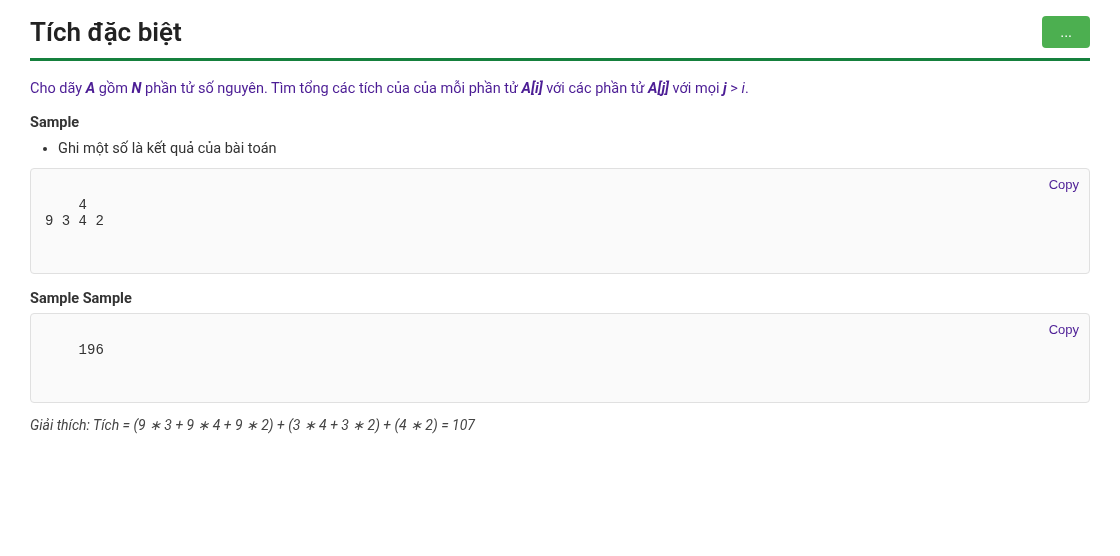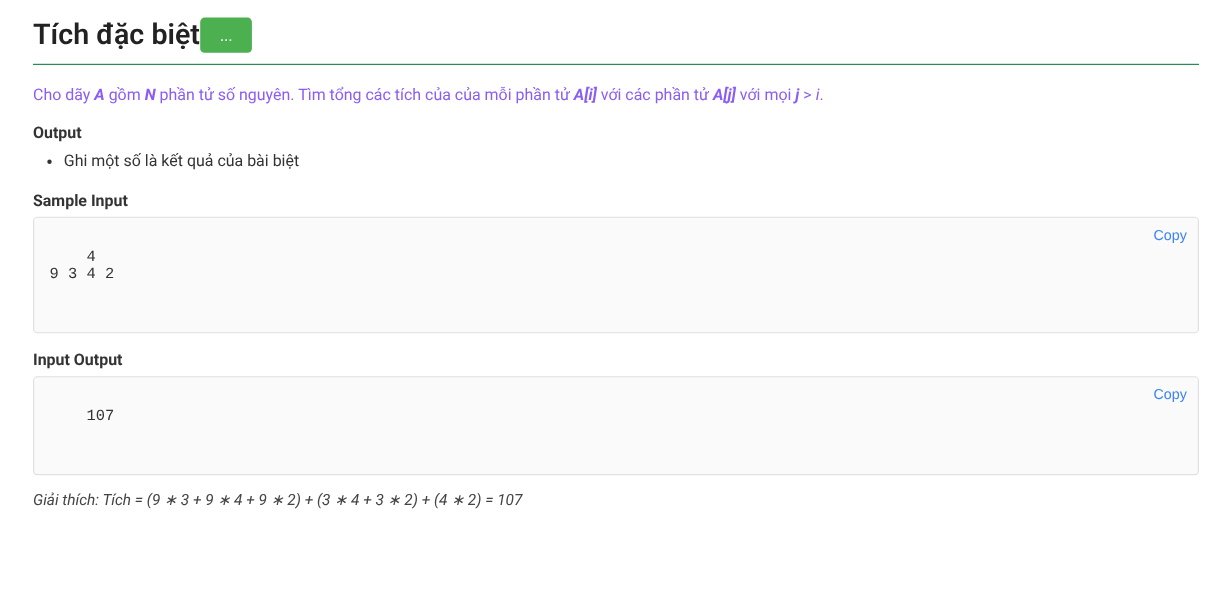--- a/index.html
+++ b/index.html
@@ -10,43 +10,43 @@
       background: #fff;
       padding: 0;
     }
     .page-container {
       max-width: 1100px;
       margin: 0 auto;
       padding: 16px 20px 40px 20px;
     }
     .header-bar {
       display: flex;
-      justify-content: flex-start;
+      justify-content: space-between;
       align-items: center;
-      border-bottom: 1px solid #15803d;
+      border-bottom: 3px solid #15803d;
       padding-bottom: 10px;
       margin-bottom: 16px;
     }
     .page-title {
       font-size: 26px;
       font-weight: 600;
       color: #222;
     }
     .top-button {
       background: #4caf50;
       color: #fff;
       border: none;
       border-radius: 4px;
       padding: 8px 18px;
       font-size: 14px;
       cursor: pointer;
     }
     .problem-description {
       font-size: 14.5px;
-      color: #8b5cf6;
+      color: #4c1d95;
       margin-bottom: 14px;
       line-height: 1.6;
     }
     .section-label {
       font-weight: 700;
       font-size: 14.5px;
       margin-top: 12px;
       margin-bottom: 6px;
     }
     .bullet-list {
@@ -70,21 +70,21 @@
       position: relative;
       margin-bottom: 14px;
       white-space: pre;
     }
     .copy-btn {
       position: absolute;
       top: 8px;
       right: 10px;
       background: transparent;
       border: none;
-      color: #3b82f6;
+      color: #4c1d95;
       font-size: 13px;
       cursor: pointer;
     }
     .explanation {
       font-size: 14px;
       color: #444;
       margin-top: 10px;
       margin-bottom: 20px;
       font-style: italic;
     }
@@ -99,38 +99,37 @@
     <h1 class="page-title">Tích đặc biệt</h1>
     <button class="top-button">
       <span>...</span>
     </button>
   </div>
 
   <p class="problem-description">
     Cho dãy <span style="font-style:italic;font-weight:bold;">A</span> gồm <span style="font-style:italic;font-weight:bold;">N</span> phần tử số nguyên. Tìm tổng các tích của của mỗi phần tử <span style="font-style:italic;font-weight:bold;">A[i]</span> với các phần tử <span style="font-style:italic;font-weight:bold;">A[j]</span> với mọi <span style="font-style:italic;font-weight:bold;">j</span> &gt; <span style="font-style:italic;">i</span>.
   </p>
 
-  <div class="section-label">Output</div>
+  <div class="section-label">Sample</div>
 
   <ul class="bullet-list">
     <li>
-      <span>Ghi một số là kết quả của bài biệt</span>
+      <span>Ghi một số là kết quả của bài toán</span>
     </li>
   </ul>
 
-  <div class="section-label" style="margin-top:16px;">Sample Input</div>
   <div class="code-box">
     <span>4
 9 3 4 2</span>
     <button class="copy-btn">Copy</button>
   </div>
 
-  <div class="section-label" style="margin-top:16px;">Input Output</div>
+  <div class="section-label" style="margin-top:16px;">Sample Sample</div>
   <div class="code-box">
-    <span>107</span>
+    <span>196</span>
     <button class="copy-btn">Copy</button>
   </div>
 
   <p class="explanation">
     Giải thích: Tích = (9 ∗ 3 + 9 ∗ 4 + 9 ∗ 2) + (3 ∗ 4 + 3 ∗ 2) + (4 ∗ 2) = 107
   </p>
 
 </div>
 
 </body></html>

